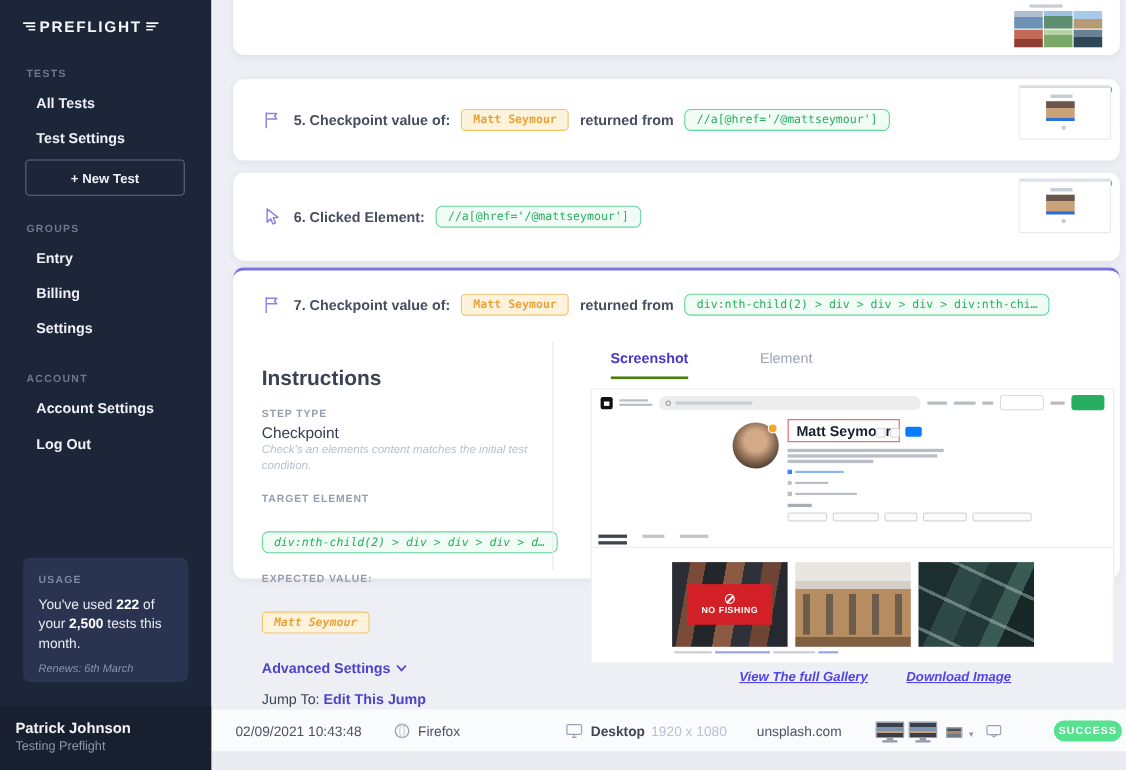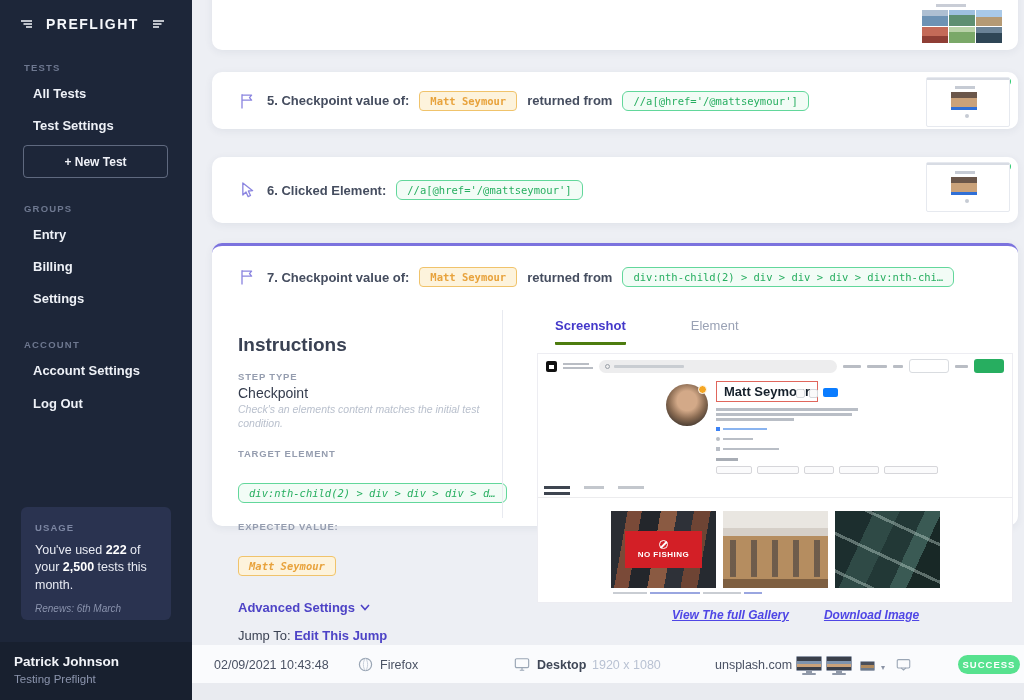--- a/index.html
+++ b/index.html
@@ -2,21 +2,21 @@
 <html><head>
 <meta charset="utf-8">
 <style>
   * { margin:0; padding:0; box-sizing:border-box; }
   html,body { width:1024px; height:700px; }
   body { font-family:"Liberation Sans", sans-serif; background:#edeff4; overflow:hidden; }
   .app { position:relative; width:1024px; height:700px; background:#edeff4; overflow:hidden; }
 
   
   .sidebar { position:absolute; left:0; top:0; width:192px; height:700px; background:#1d2639; z-index:5; }
-  .logo-row { position:absolute; left:20px; top:16px; display:flex; align-items:center; gap:13px; }
+  .logo-row { position:absolute; left:20px; top:16px; display:flex; align-items:center; gap:3px; }
   .logo-text { color:#f5f7fb; font-size:14px; font-weight:bold; letter-spacing:1.5px; }
   .sec-label { position:absolute; left:24px; font-size:9.5px; font-weight:bold; letter-spacing:1.2px; color:#6e7890; }
   .nav-item { position:absolute; left:33px; font-size:13px; font-weight:bold; color:#eef1f7; cursor:pointer; }
   .new-test-btn { position:absolute; left:23px; top:145px; width:145px; height:33px; border:1px solid rgba(150,160,185,.55); border-radius:4px; color:#f0f2f8; font-size:12px; font-weight:bold; display:flex; align-items:center; justify-content:center; background:transparent; cursor:pointer; }
   .usage-box { position:absolute; left:21px; top:507px; width:150px; height:113px; background:#2a3350; border-radius:6px; padding:15px 14px; }
   .usage-label { font-size:9.5px; font-weight:bold; letter-spacing:1.1px; color:#7d87a3; }
   .usage-text { margin-top:9px; font-size:12.5px; line-height:1.38; color:#e8ebf3; }
   .usage-text .b { font-weight:bold; color:#ffffff; }
   .usage-renews { margin-top:9px; font-size:10px; font-style:italic; color:#8a93ad; }
   .side-footer { position:absolute; left:0; bottom:0; width:192px; height:58px; background:#18202f; padding:12px 0 0 14px; }
@@ -180,21 +180,21 @@
           <div class="gp1"></div>
             <div class="gp2"></div>
             <div class="gp3"></div>
           <div class="gp4"></div>
             <div class="gp5"></div>
             <div class="gp6"></div>
         </div>
       </div>
     </div>
 
-    <div class="card" style="top:72px; height:57px;">
+    <div class="card" style="top:72px; height:74px;">
       <div class="step-head">
         <span class="step-icon">
           <svg width="20" height="20" viewBox="0 0 24 24" fill="none" stroke="#8b85e0" stroke-width="1.6" stroke-linejoin="round">
               <path d="M6 21 V4"></path>
               <path d="M6 5 H17.5 L15 8 L17.5 11 H6"></path>
             </svg>
         </span>
         <span class="step-text"><span>5.</span> <span>Checkpoint value of:</span></span>
         <span class="chip-value">Matt Seymour</span>
         <span class="step-text">returned from</span>
@@ -203,21 +203,21 @@
       <div class="status-dot"></div>
       <div class="mini-page">
         <div class="mp-top"></div>
         <div class="mp-name"></div>
         <div class="mp-photo"></div>
         <div class="mp-blue"></div>
         <div class="mp-dot"></div>
       </div>
     </div>
 
-    <div class="card" style="top:157px; height:66px;">
+    <div class="card" style="top:157px; height:80px;">
       <div class="step-head">
         <span class="step-icon">
           <svg width="20" height="20" viewBox="0 0 24 24" fill="none" stroke="#8b85e0" stroke-width="1.6" stroke-linejoin="round">
               <path d="M7 3.5 L7 18 L10.8 14.4 L13.4 20 L16.2 18.6 L13.6 13.2 L18.8 12.8 Z"></path>
             </svg>
         </span>
         <span class="step-text"><span>6.</span> <span>Clicked Element:</span></span>
         <span class="chip-code">//a[@href='/@mattseymour']</span>
       </div>
       <div class="status-dot"></div>
@@ -366,21 +366,21 @@
       </svg>
       <div class="sb-item" style="left:188px">Firefox</div>
 
       <svg class="sb-item" style="left:322px; top:12px" width="16" height="15" viewBox="0 0 18 16">
         <rect x="1.5" y="1.5" width="15" height="10" rx="1.5" fill="none" stroke="#9aa6b5" stroke-width="1.3"></rect>
         <path d="M6.5 14.5 H11.5 M9 11.5 V14.5" stroke="#9aa6b5" stroke-width="1.3"></path>
       </svg>
       <div class="sb-item sb-bold" style="left:345px">Desktop</div>
       <div class="sb-item sb-light" style="left:400px">1920 x 1080</div>
 
-      <div class="sb-item" style="left:523px">unsplash.com</div>
+      <div class="sb-item" style="left:496px">unsplash.com</div>
 
       <div class="mini-monitor" style="left:604px">
           <div class="scr"></div>
           <div class="neck"></div>
           <div class="base"></div>
         </div>
       <div class="mini-monitor" style="left:634px">
           <div class="scr"></div>
           <div class="neck"></div>
           <div class="base"></div>

